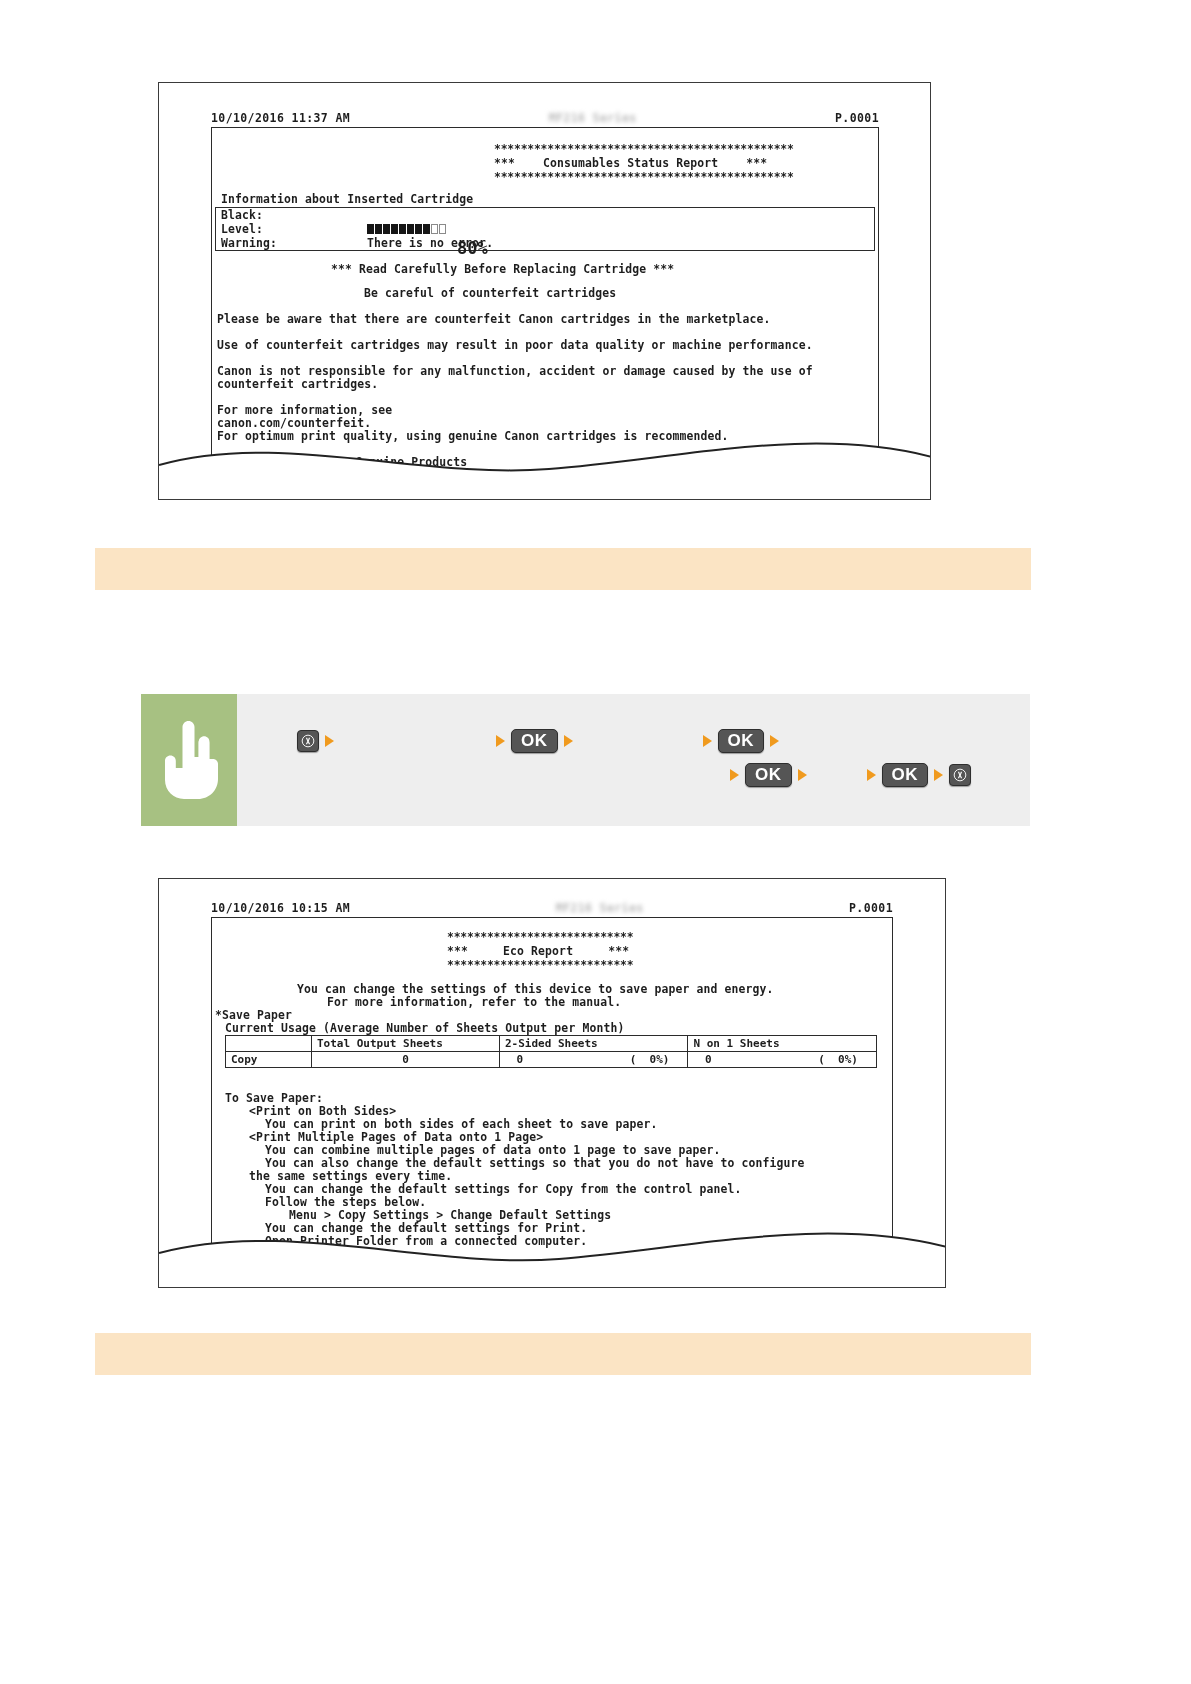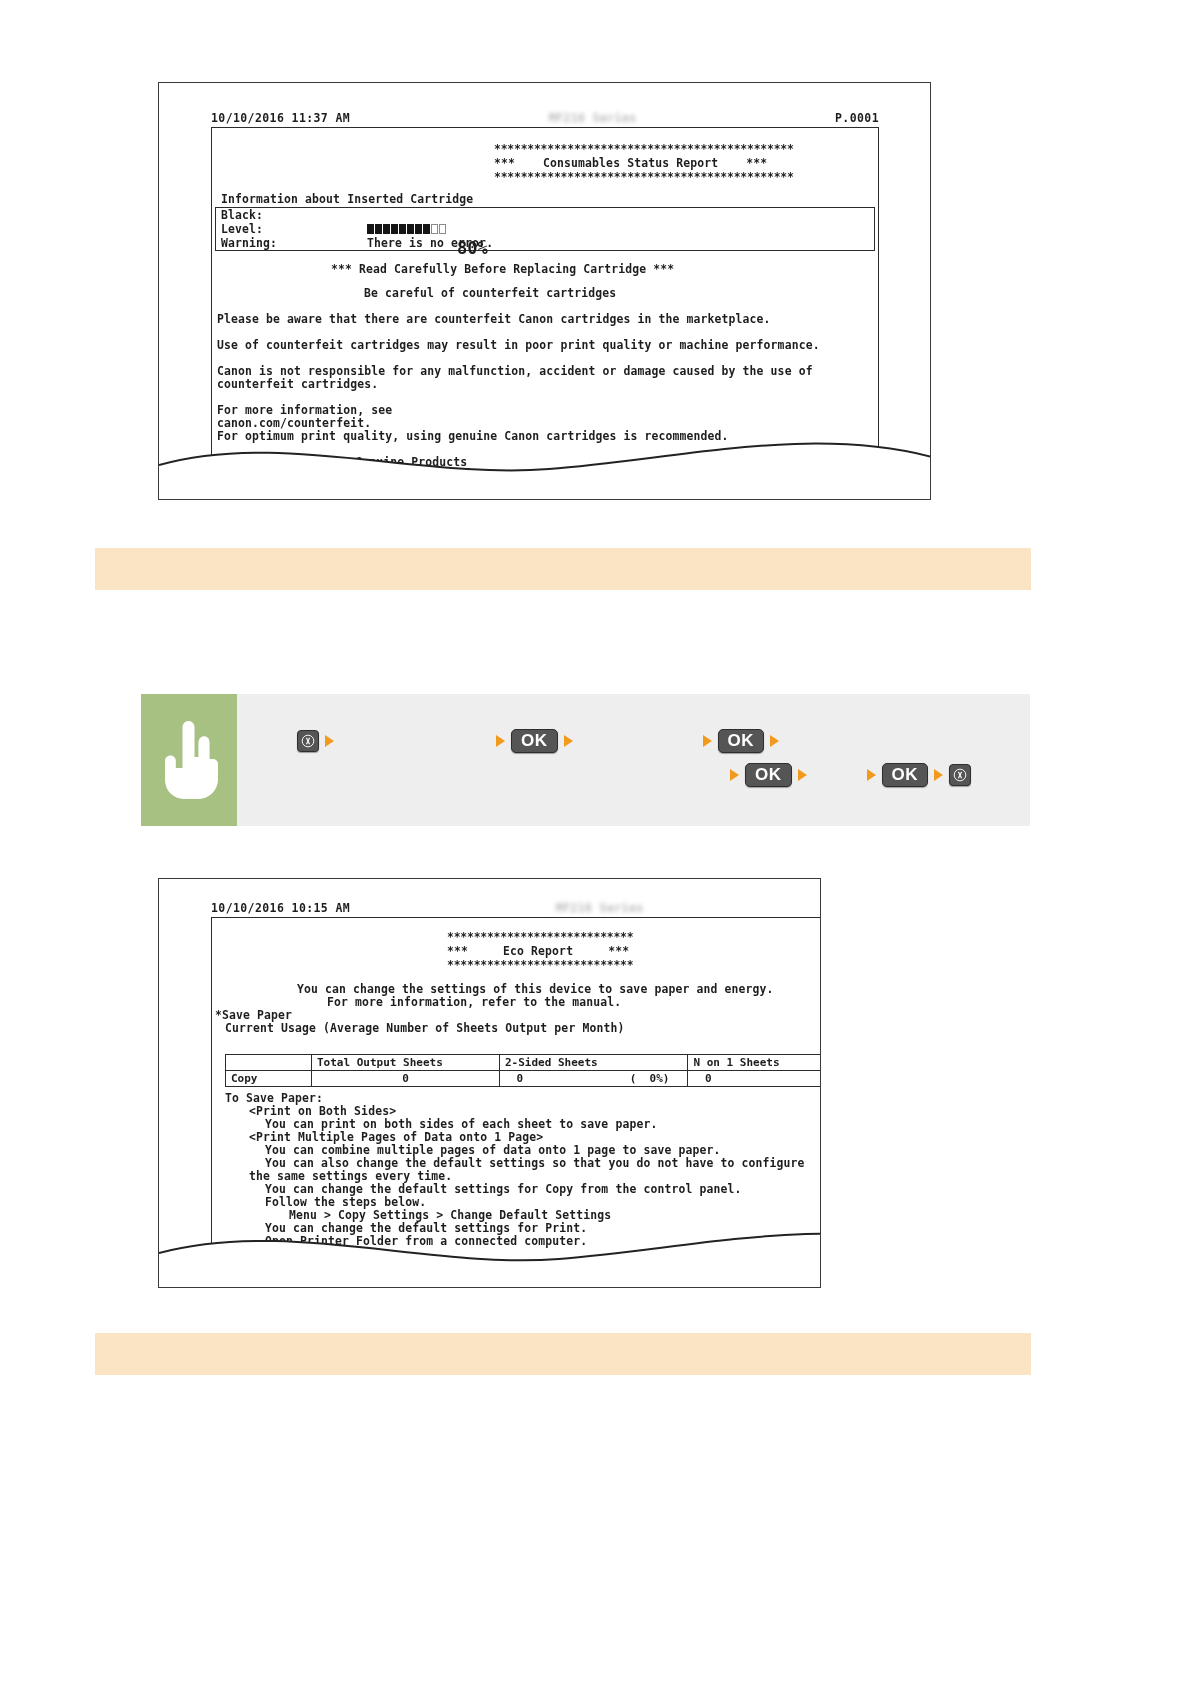--- a/index.html
+++ b/index.html
@@ -235,21 +235,21 @@
         </span>
         <span class="mono" style="font-size:17px; font-weight:bold; margin-left:10px;margin-top:38px;">80%</span>
       </div>
 
       <div class="ln mono" style="left:208px; top:154px;">There is no error.</div>
 
       <div class="ln mono" style="left:172px; top:180px;">*** Read Carefully Before Replacing Cartridge ***</div>
       <div class="ln mono" style="left:205px; top:204px;">Be careful of counterfeit cartridges</div>
 
       <div class="ln mono" style="left:58px; top:230px;">Please be aware that there are counterfeit Canon cartridges in the marketplace.</div>
-      <div class="ln mono" style="left:58px; top:256px;">Use of counterfeit cartridges may result in poor print quality or machine performance.</div>
+      <div class="ln mono" style="left:58px; top:256px;">Use of counterfeit cartridges may result in poor data quality or machine performance.</div>
       <div class="ln mono" style="left:58px; top:282px;">Canon is not responsible for any malfunction, accident or damage caused by the use of</div>
       <div class="ln mono" style="left:58px; top:295px;">counterfeit cartridges.</div>
       <div class="ln mono" style="left:58px; top:321px;">For more information, see</div>
       <div class="ln mono" style="left:58px; top:334px;">canon.com/counterfeit.</div>
       <div class="ln mono" style="left:58px; top:347px;">For optimum print quality, using genuine Canon cartridges is recommended.</div>
 
       <div class="ln mono" style="left:70px; top:373px;">Information about Genuine Products</div>
       <div class="ln mono" style="left:128px; top:386px;">Name</div>
       <div class="ln mono" style="left:158px; top:399px;">137</div>
 
@@ -317,21 +317,21 @@
             <circle cx="12" cy="12" r="10" fill="none" stroke="#ffffff" stroke-width="1.6"></circle>
             <path fill="#ffffff" d="M8.4,6.5 L10.6,6.5 L12,10.5 L13.4,6.5 L15.6,6.5 L13.2,12.4
               L15.8,17.6 L13.5,17.6 L12,14.2 L10.5,17.6 L8.2,17.6 L10.8,12.4 Z"></path>
           </svg>
         </span>
       </div>
 
     </div>
   </div>
 
-  <div class="sheet" style="left:158px; top:878px; width:663px; height:410px;">
+  <div class="sheet" style="left:158px; top:878px; width:788px; height:410px;">
 
     <div class="sheet-inner">
 
       <div class="rpt-head" style="left:52px; top:22px; width:682px;">
         <span>10/10/2016 10:15 AM</span>
         <span class="model" style="margin-left:auto;">MF216 Series</span>
         <span style="margin-left:auto;">P.0001</span>
       </div>
 
       <div class="rpt-box" style="left:52px; top:38px; width:682px; height:368px;"></div>
@@ -339,21 +339,21 @@
       <div class="ln mono stars" style="left:288px; top:52px;">****************************</div>
       <div class="ln mono" style="left:288px; top:66px;">***     Eco Report     ***</div>
       <div class="ln mono stars" style="left:288px; top:80px;">****************************</div>
 
       <div class="ln mono" style="left:138px; top:104px;">You can change the settings of this device to save paper and energy.</div>
       <div class="ln mono" style="left:168px; top:117px;">For more information, refer to the manual.</div>
 
       <div class="ln mono" style="left:56px; top:130px;">*Save Paper</div>
       <div class="ln mono" style="left:66px; top:143px;">Current Usage (Average Number of Sheets Output per Month)</div>
 
-      <table class="eco-tbl" style="left:66px; top:175px; width:652px;">
+      <table class="eco-tbl" style="left:66px; top:156px; width:652px;">
         <thead>
           <tr>
             <th class="c-label"></th>
             <th class="c-total">Total Output Sheets</th>
             <th class="c-two" colspan="2">2-Sided Sheets</th>
             <th class="c-non" colspan="2">N on 1 Sheets</th>
           </tr>
         </thead>
         <tbody>
           <tr>

